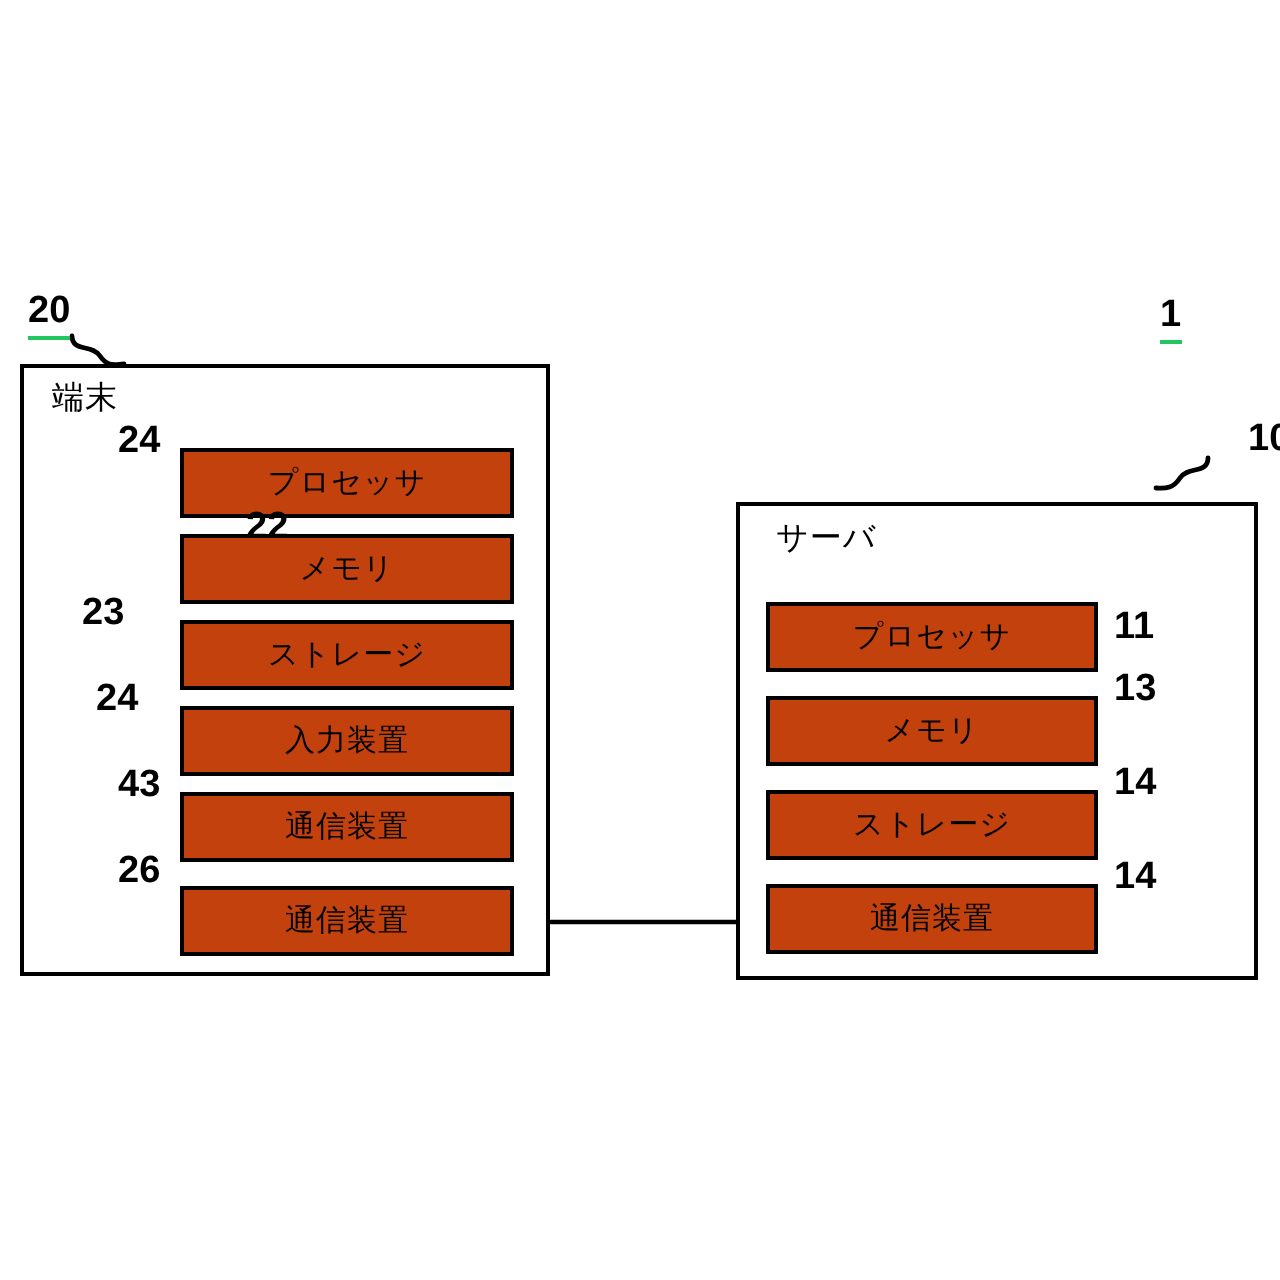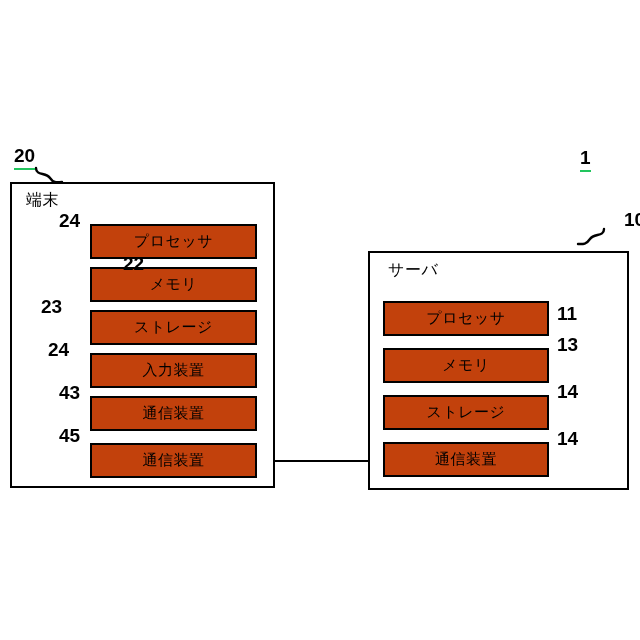--- a/index.html
+++ b/index.html
@@ -144,21 +144,21 @@
   <div class="component-box terminal-component" style="top:310px;">ストレージ</div>
   <div class="ref-num" style="left:41px; top:297px;">23</div>
 
   <div class="component-box terminal-component" style="top:353px;">入力装置</div>
   <div class="ref-num" style="left:48px; top:340px;">24</div>
 
   <div class="component-box terminal-component" style="top:396px;">通信装置</div>
   <div class="ref-num" style="left:59px; top:383px;">43</div>
 
   <div class="component-box terminal-component" style="top:443px;">通信装置</div>
-  <div class="ref-num" style="left:59px; top:426px;">45</div>
+  <div class="ref-num" style="left:59px; top:426px;">26</div>
 
   <div class="device-box" id="server-box"></div>
 
   <div class="ref-num" style="left:624px; top:210px;">10</div>
 
   <div class="device-title" id="server-title">サーバ</div>
 
   <div class="component-box server-component" style="top:301px;">プロセッサ</div>
   <div class="ref-num" style="left:557px; top:304px;">11</div>
 

